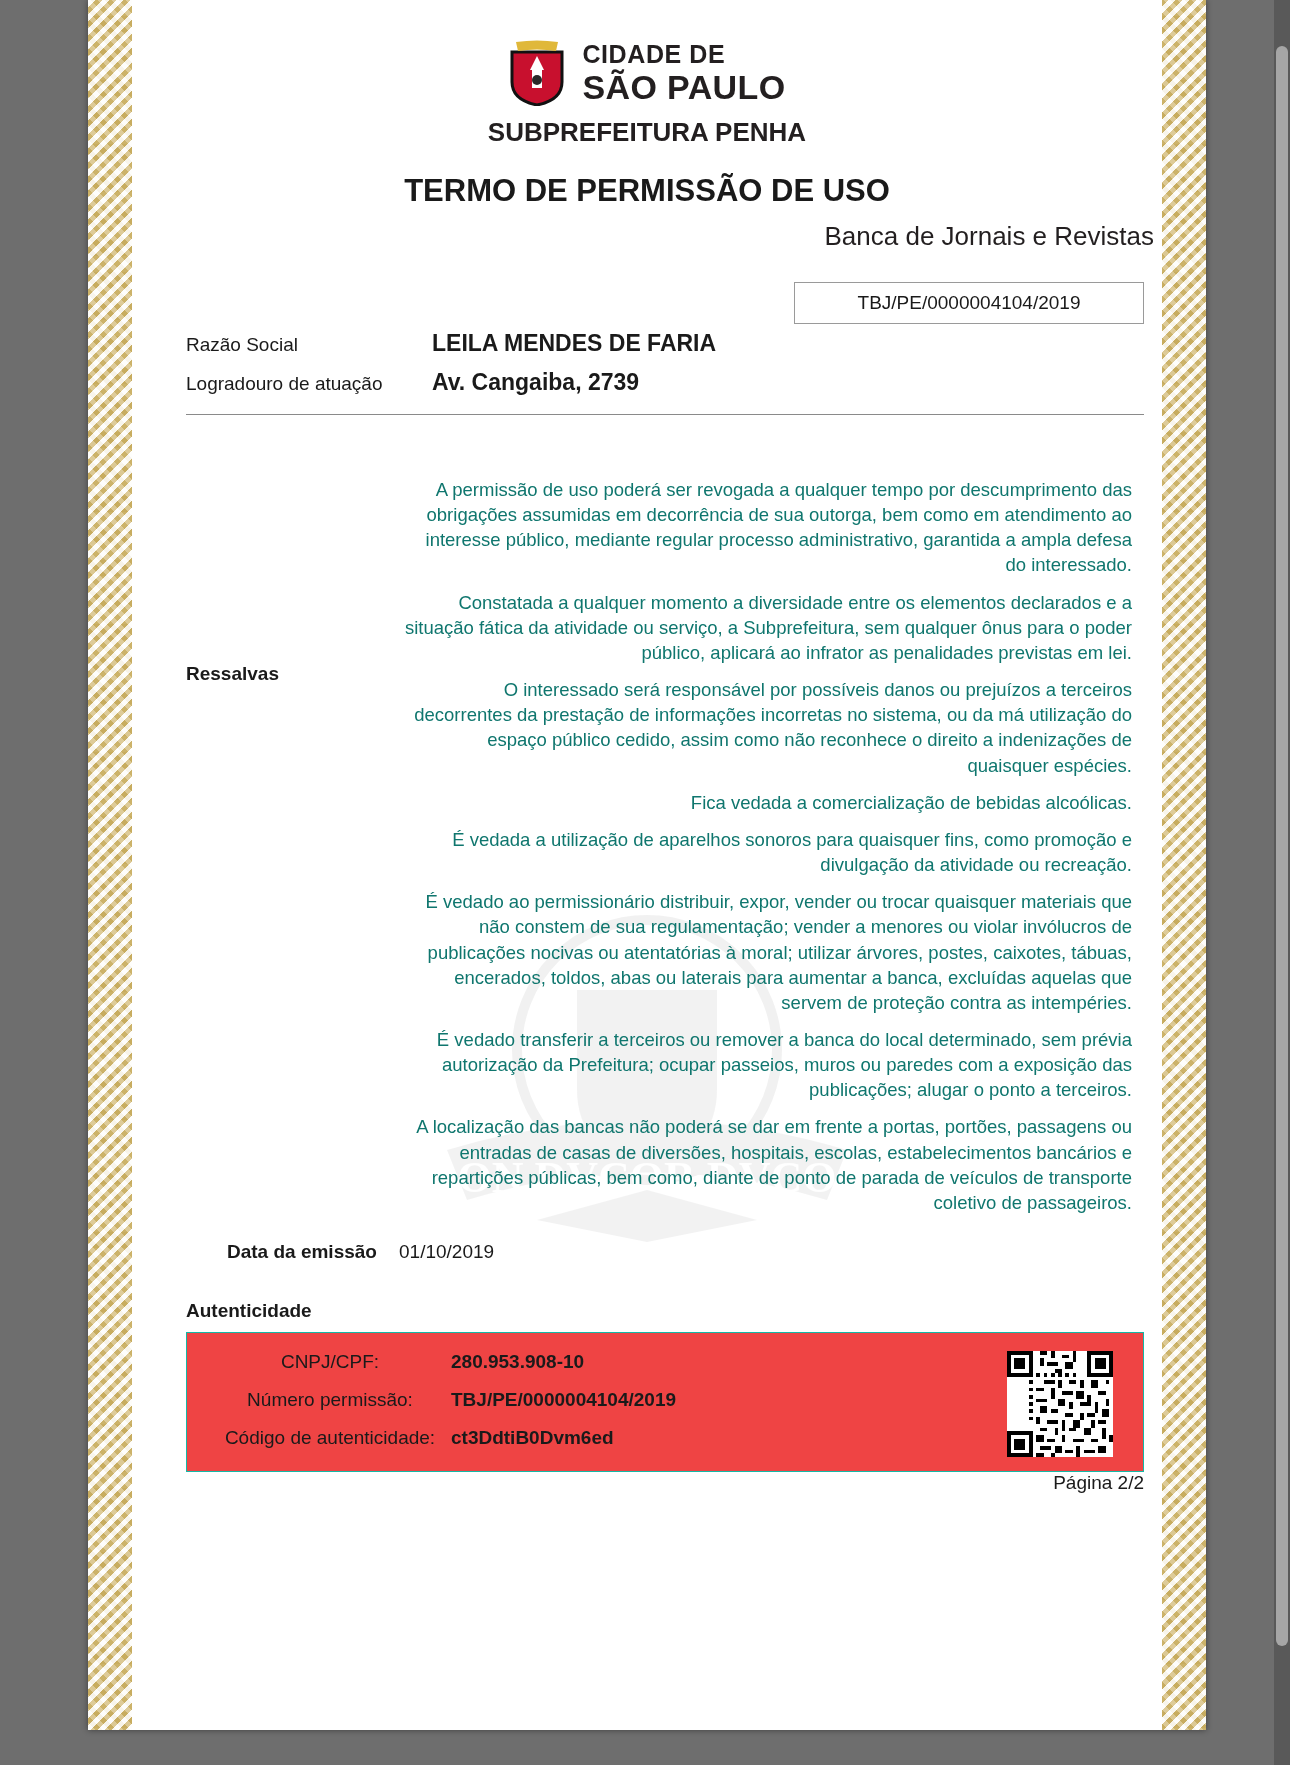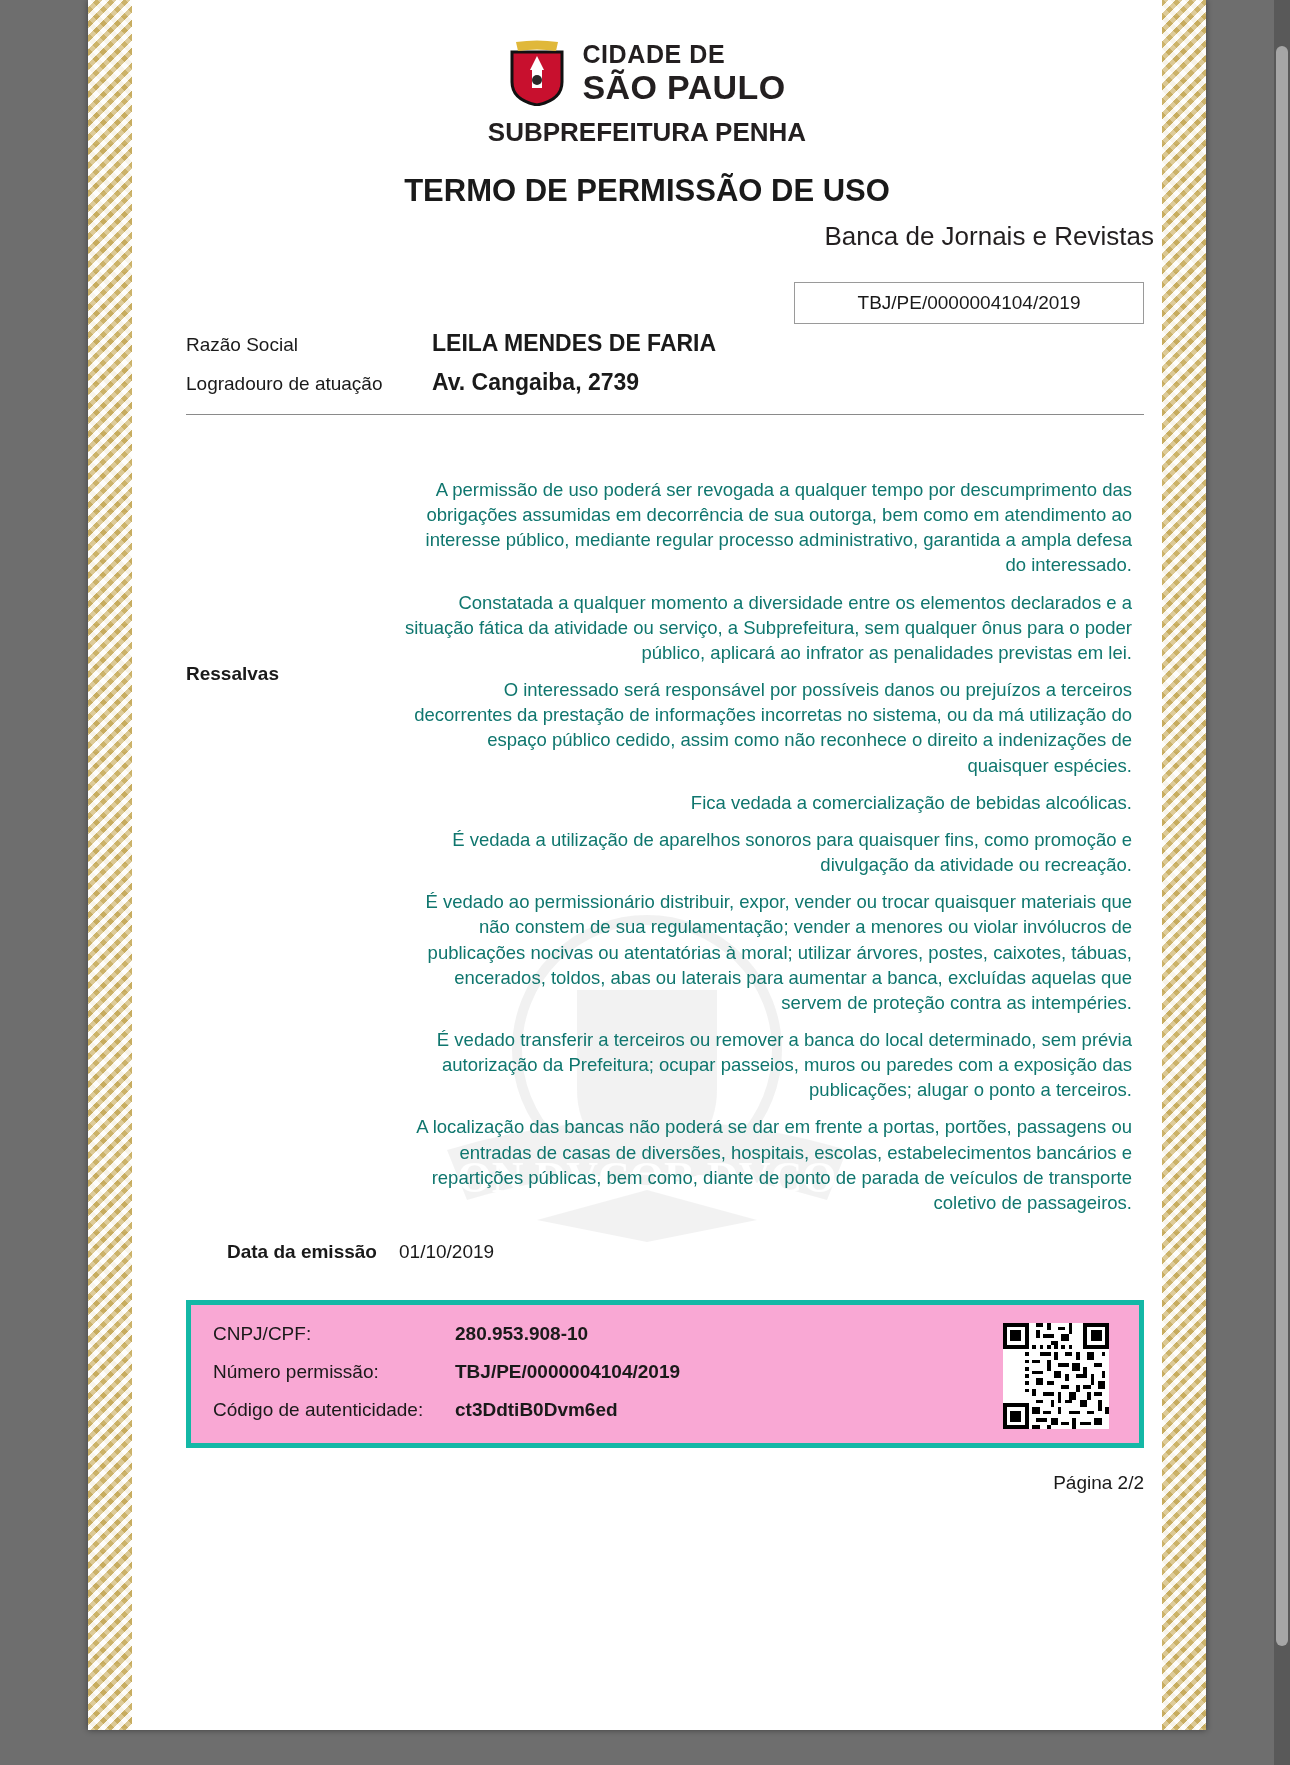--- a/index.html
+++ b/index.html
@@ -223,24 +223,25 @@
     right: 10px;
     top: 1300px;
   }
   .auth-title {
     font-size: 19px;
     font-weight: bold;
     color: #1a1a1a;
     margin-bottom: 10px;
   }
   .auth-box {
-    border: 5px solid #14b8a6;
+    border: 1px solid #14b8a6;
     height: 138px;
     position: relative;
-    background: #f9a8d4;
+    background: #ef4444;
+    text-align: center;
   }
   .auth-rows {
     padding: 18px 0 0 22px;
   }
   .auth-row {
     display: flex;
     align-items: baseline;
     margin-bottom: 16px;
   }
   .auth-label {
@@ -340,20 +341,21 @@
           <p>A localização das bancas não poderá se dar em frente a portas, portões, passagens ou entradas de casas de diversões, hospitais, escolas, estabelecimentos bancários e repartições públicas, bem como, diante de ponto de parada de veículos de transporte coletivo de passageiros.</p>
         </div>
       </div>
 
       <div class="emission">
         <div class="emission-label">Data da emissão</div>
         <div class="emission-value">01/10/2019</div>
       </div>
 
       <div class="auth-wrap">
+        <div class="auth-title">Autenticidade</div>
         <div class="auth-box">
           <div class="auth-rows">
             <div class="auth-row">
               <div class="auth-label">CNPJ/CPF:</div>
               <div class="auth-value">280.953.908-10</div>
             </div>
             <div class="auth-row">
               <div class="auth-label">Número permissão:</div>
               <div class="auth-value">TBJ/PE/0000004104/2019</div>
             </div>

